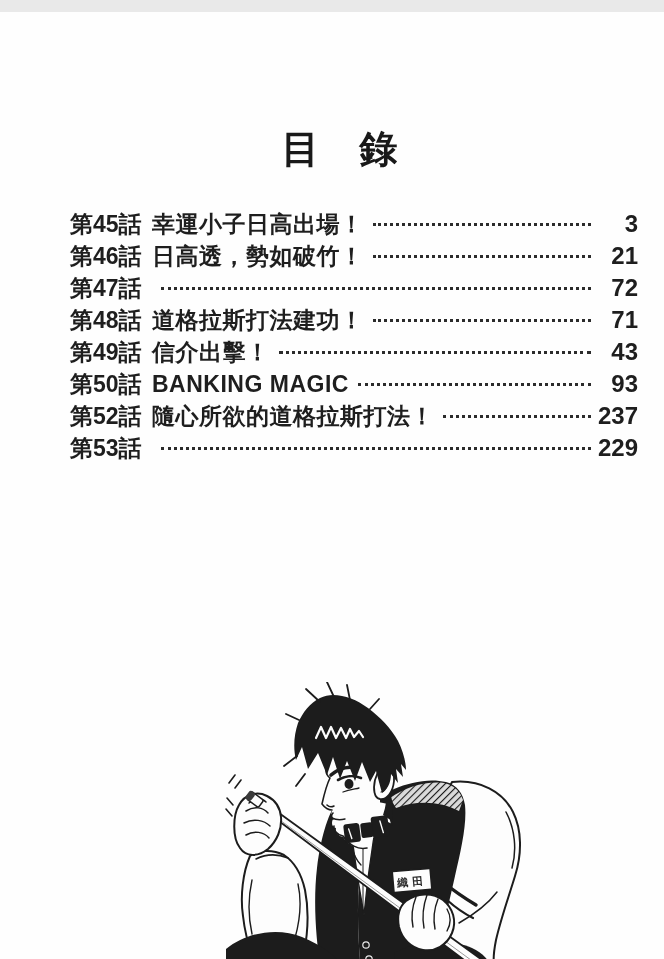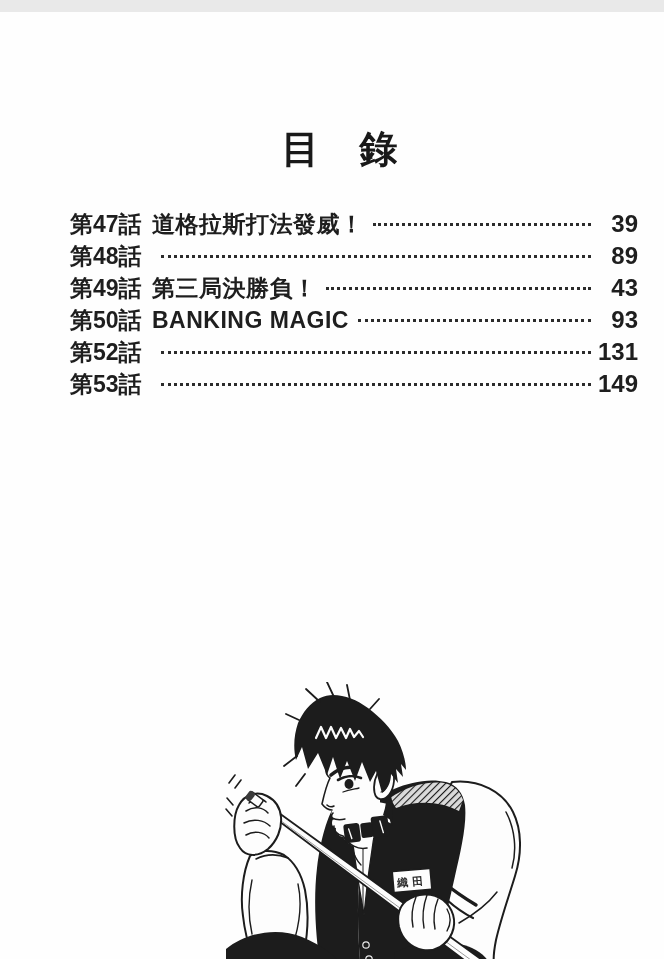--- a/index.html
+++ b/index.html
@@ -23,51 +23,64 @@
 </style>
 </head>
 <body>
 
 <div class="page">
 
   <div class="page-title">目　錄</div>
 
   <div class="toc">
     <div class="toc-row">
+      <span class="chapter">第45話</span>
+      <span class="chap-title">幸運小子日高出場！</span>
+      <span class="leader"></span>
+      <span class="pagenum">3</span>
+    </div>
+    <div class="toc-row">
+      <span class="chapter">第46話</span>
+      <span class="chap-title">日高透，勢如破竹！</span>
+      <span class="leader"></span>
+      <span class="pagenum">21</span>
+    </div>
+    <div class="toc-row">
       <span class="chapter">第47話</span>
-      <span class="chap-title">道格拉斯打法發威！</span>
-      <span class="leader"></span>
-      <span class="pagenum">39</span>
+      <span class="leader"></span>
+      <span class="pagenum">72</span>
     </div>
     <div class="toc-row">
       <span class="chapter">第48話</span>
-      <span class="leader"></span>
-      <span class="pagenum">89</span>
+      <span class="chap-title">道格拉斯打法建功！</span>
+      <span class="leader"></span>
+      <span class="pagenum">71</span>
     </div>
     <div class="toc-row">
       <span class="chapter">第49話</span>
-      <span class="chap-title">第三局決勝負！</span>
+      <span class="chap-title">信介出擊！</span>
       <span class="leader"></span>
       <span class="pagenum">43</span>
     </div>
     <div class="toc-row">
       <span class="chapter">第50話</span>
       <span class="chap-title">BANKING MAGIC</span>
       <span class="leader"></span>
       <span class="pagenum">93</span>
     </div>
     <div class="toc-row">
       <span class="chapter">第52話</span>
-      <span class="leader"></span>
-      <span class="pagenum">131</span>
+      <span class="chap-title">隨心所欲的道格拉斯打法！</span>
+      <span class="leader"></span>
+      <span class="pagenum">237</span>
     </div>
     <div class="toc-row">
       <span class="chapter">第53話</span>
       <span class="leader"></span>
-      <span class="pagenum">149</span>
+      <span class="pagenum">229</span>
     </div>
   </div>
 
   <svg class="illustration" viewBox="220 670 324 289" xmlns="http://www.w3.org/2000/svg">
     <defs>
       <pattern id="hatch" width="5" height="5" patternUnits="userSpaceOnUse" patternTransform="rotate(45)">
         <rect width="5" height="5" fill="#fdfdfd"></rect>
         <line x1="0" y1="0" x2="0" y2="5" stroke="#1c1c1c" stroke-width="2.2"></line>
       </pattern>
     </defs>

